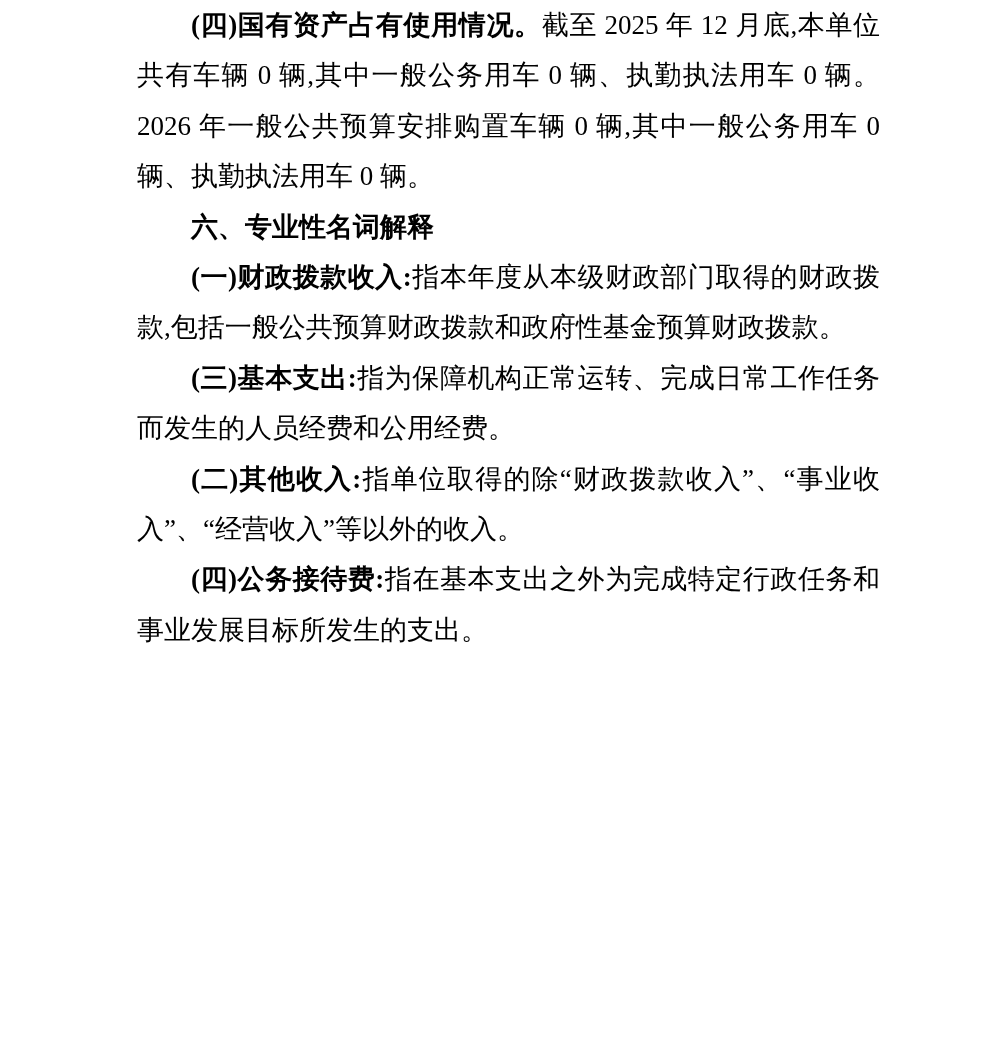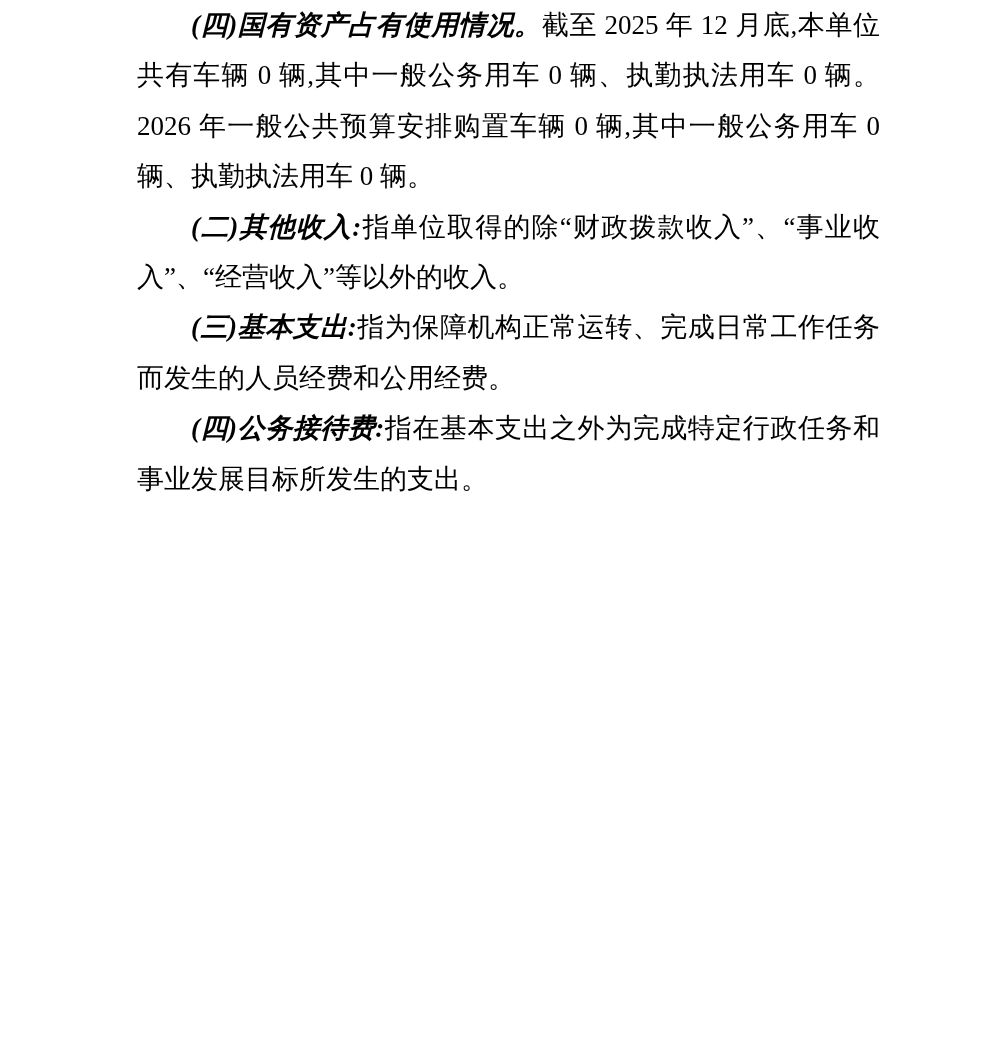--- a/index.html
+++ b/index.html
@@ -21,42 +21,43 @@
     text-align: justify;
     text-justify: inter-ideograph;
   }
   p.para {
     margin: 0;
     padding: 0;
     text-indent: 2em;
   }
   .lead {
     font-weight: bold;
-    font-style: italic;
   }
   h2.heading {
     margin: 0;
     padding: 0;
     font-family: "Liberation Sans", "DejaVu Sans", sans-serif;
     font-weight: bold;
     font-size: 27px;
     line-height: 50.4px;
     text-indent: 2em;
     text-align: left;
   }
 </style>
 </head>
 <body>
 
 <div class="doc">
 
   <p class="para"><span class="lead">(四)国有资产占有使用情况。</span><span>截至 2025 年 12 月底,本单位共有车辆 0 辆,其中一般公务用车 0 辆、执勤执法用车 0 辆。2026 年一般公共预算安排购置车辆 0 辆,其中一般公务用车 0 辆、执勤执法用车 0 辆。</span></p>
 
+  <h2 class="heading">六、专业性名词解释</h2>
 
+  <p class="para"><span class="lead">(一)财政拨款收入:</span><span>指本年度从本级财政部门取得的财政拨款,包括一般公共预算财政拨款和政府性基金预算财政拨款。</span></p>
+
+  <p class="para"><span class="lead">(三)基本支出:</span><span>指为保障机构正常运转、完成日常工作任务而发生的人员经费和公用经费。</span></p>
 
   <p class="para"><span class="lead">(二)其他收入:</span><span>指单位取得的除“财政拨款收入”、“事业收入”、“经营收入”等以外的收入。</span></p>
-
-  <p class="para"><span class="lead">(三)基本支出:</span><span>指为保障机构正常运转、完成日常工作任务而发生的人员经费和公用经费。</span></p>
 
   <p class="para"><span class="lead">(四)公务接待费:</span><span>指在基本支出之外为完成特定行政任务和事业发展目标所发生的支出。</span></p>
 
 
 </div>
 
 </body></html>

